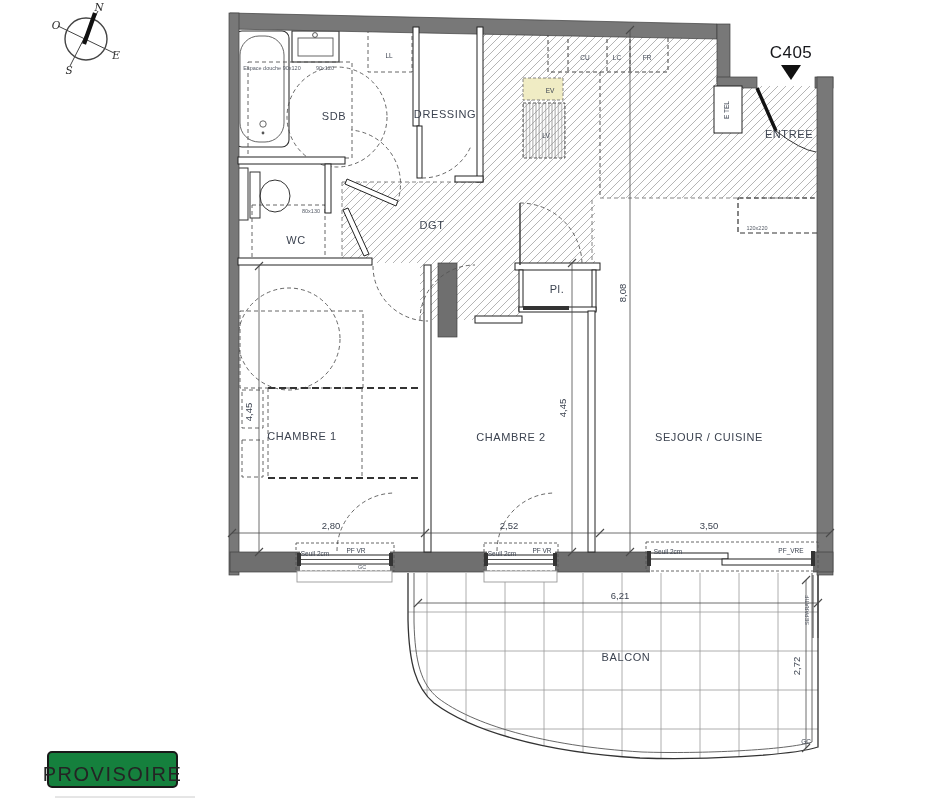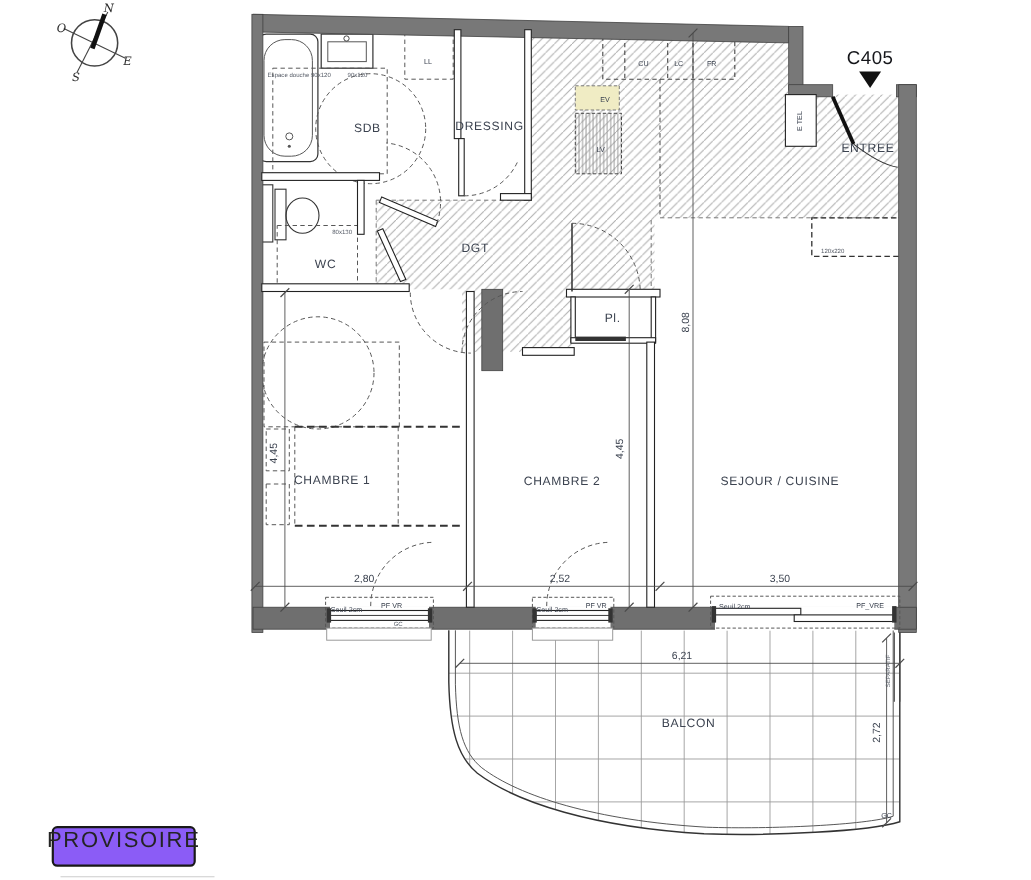--- a/index.html
+++ b/index.html
@@ -6,22 +6,22 @@
   .page{position:relative;width:937px;height:800px;background:#fff;overflow:hidden;
         font-family:"Liberation Sans",sans-serif;}
   svg text{font-family:"Liberation Sans",sans-serif;fill:#3c4350;}
   svg text.room{font-size:11px;letter-spacing:.6px;}
   svg text.dim{font-size:9.5px;}
   svg text.tiny{font-size:6.5px;}
   svg text.micro{font-size:5.5px;fill:#555b66;}
   svg text.code{font-size:17px;fill:#15161a;letter-spacing:.5px;}
   svg text.compass{font-size:10.5px;font-family:"DejaVu Serif",serif;font-style:italic;fill:#2b2b2b;}
   .stamp{position:absolute;left:47px;top:751px;width:127px;height:33px;border:2.5px solid #191919;
-         border-radius:5px;display:flex;align-items:flex-start;justify-content:center;
-         font-size:20px;letter-spacing:1.5px;color:#242424;background:#8b5cf6;}
+         border-radius:5px;display:flex;align-items:flex-end;justify-content:center;
+         font-size:20px;letter-spacing:1.5px;color:#242424;background:#15803d;}
 </style>
 </head>
 <body>
 
 <div class="page">
 <svg width="937" height="800" viewBox="0 0 937 800">
   <defs>
     <pattern id="hatch" width="8" height="8" patternUnits="userSpaceOnUse">
       <path d="M0,8 L8,0" stroke="#adadad" stroke-width="0.9"></path>
     </pattern>

